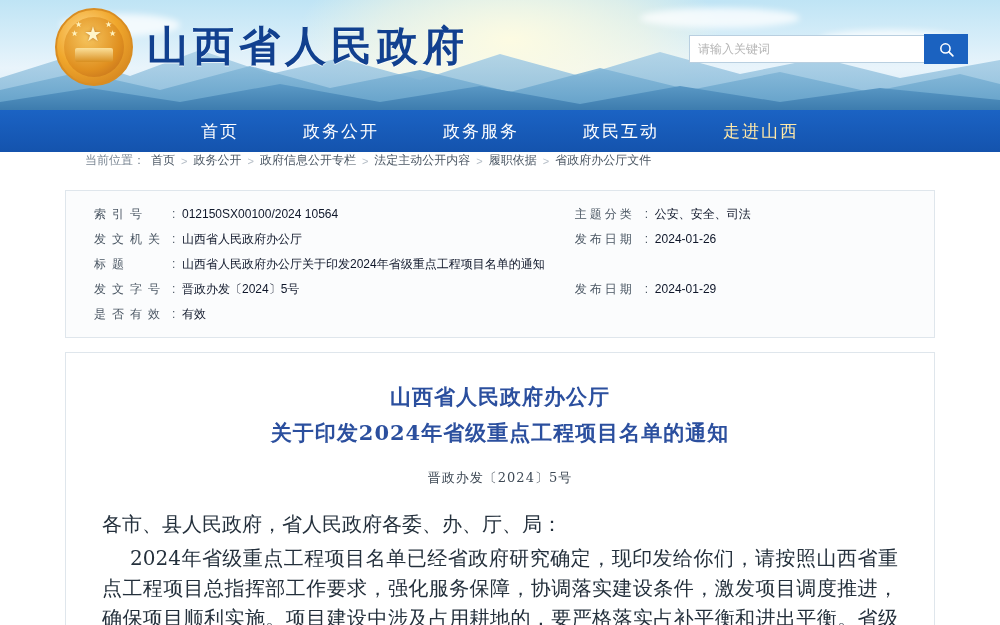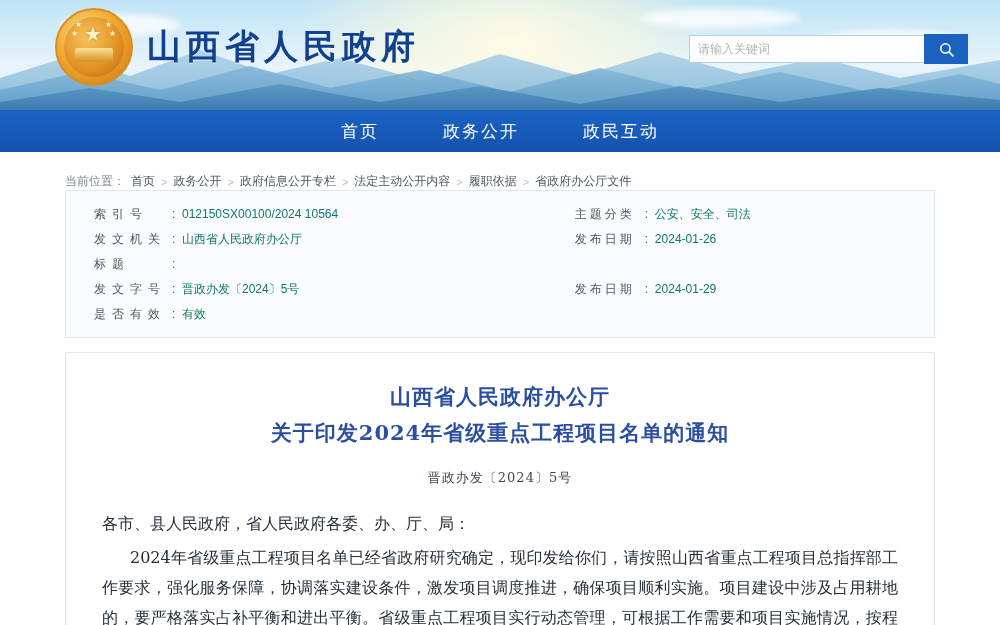--- a/index.html
+++ b/index.html
@@ -60,21 +60,21 @@
     position: absolute; left: 20px; top: 40px; width: 38px; height: 14px;
     background: linear-gradient(180deg,#fbe09a,#d98f20);
     border-radius: 2px;
   }
   .emblem .small-star {
     position: absolute; width: 7px; height: 7px; color:#fff3c0; font-size: 8px; line-height: 7px;
   }
   .title-block { display: flex; flex-direction: column; justify-content: center; }
   .title-cn {
     font-family: "DejaVu Serif", "Liberation Serif", serif;
-    font-size: 34px; font-weight: bold; color: #11408f;
+    font-size: 41px; font-weight: bold; color: #11408f;
     letter-spacing: 5px; line-height: 1.15;
     text-shadow: 0 1px 0 rgba(255,255,255,.7);
   }
   .title-en {
     font-size: 11.5px; color: #3a6fb5; letter-spacing: .6px; margin-top: 4px;
   }
 
   .search-box {
     position: absolute; right: 32px; top: 34px;
     display: flex; align-items: center; z-index: 6;
@@ -106,21 +106,21 @@
     font-family: "DejaVu Serif", "Liberation Serif", serif;
     letter-spacing: 2px;
     padding: 0 32px; line-height: 42px;
     cursor: pointer; white-space: nowrap;
   }
   .nav-item.active { color: #ffe9a8; }
 
   
   .breadcrumb-wrap {
     width: 1000px; background: #ffffff; height: 38px;
-    display: flex; align-items: flex-end;
+    display: flex; align-items: flex-start; padding-left: 20px;
   }
   .breadcrumb {
     margin-left: 65px;
     font-size: 12px; color: #6a7684;
     display: flex; align-items: center; gap: 6px; flex-wrap: nowrap;
   }
   .breadcrumb .bc-label { color: #7b8794; }
   .breadcrumb .bc-link { color: #4a5663; cursor: pointer; }
   .breadcrumb .bc-sep { color: #b6bec7; font-size: 11px; }
 
@@ -136,21 +136,21 @@
   .meta-col { display: flex; flex-direction: column; gap: 7px; }
   .meta-col.left { width: 500px; padding-left: 28px; }
   .meta-col.right { width: 370px; padding-left: 10px; }
   .meta-row { display: flex; font-size: 12px; color: #3d4854; line-height: 18px; }
   .meta-key {
     width: 78px; text-align: justify; color: #4a5663;
     letter-spacing: 6px; flex: 0 0 78px;
   }
   .meta-key.r { width: 70px; flex: 0 0 70px; letter-spacing: 3px; }
   .meta-colon { width: 10px; color: #4a5663; }
-  .meta-val { color: #0f766e; }
+  .meta-val { color: #0f172a; }
 
   
   .doc-card {
     margin: 14px 65px 0 65px;
     width: 870px;
     border: 1px solid #dfe6ec;
     background: #ffffff;
     padding: 26px 36px 10px 36px;
     height: 292px;
     overflow: hidden;
@@ -163,21 +163,21 @@
     letter-spacing: 1px;
   }
   .doc-number {
     text-align: center; margin-top: 18px;
     font-size: 13px; color: #3d4854;
     font-family: "DejaVu Serif", "Liberation Serif", serif;
     letter-spacing: 1px;
   }
   .doc-para {
     margin-top: 22px;
-    font-size: 16px; color: #24303c; line-height: 30px;
+    font-size: 20px; color: #24303c; line-height: 30px;
     font-family: "DejaVu Serif", "Liberation Serif", serif;
     text-align: justify;
   }
   .doc-para.indent { text-indent: 28px; margin-top: 4px; }
 </style>
 </head>
 <body>
 
 <div class="banner">
   <div class="sky-glow"></div>
@@ -229,21 +229,23 @@
         <circle cx="10.5" cy="10.5" r="6.5" fill="none" stroke="#ffffff" stroke-width="2.2"></circle>
         <line x1="15.3" y1="15.3" x2="21" y2="21" stroke="#ffffff" stroke-width="2.4" stroke-linecap="round"></line>
       </svg>
     </button>
   </div>
 </div>
 
 <div class="nav">
   <div class="nav-item">首页</div>
   <div class="nav-item">政务公开</div>
+  <div class="nav-item">政务服务</div>
   <div class="nav-item">政民互动</div>
+  <div class="nav-item active">走进山西</div>
 </div>
 
 <div class="breadcrumb-wrap">
   <div class="breadcrumb">
     <span class="bc-label">当前位置：</span>
     <span class="bc-link">首页</span>
     <span class="bc-sep">&gt;</span>
     <span class="bc-link">政务公开</span>
     <span class="bc-sep">&gt;</span>
     <span class="bc-link">政府信息公开专栏</span>
@@ -264,20 +266,21 @@
       <span class="meta-val">012150SX00100/2024 10564</span>
     </div>
     <div class="meta-row">
       <span class="meta-key">发文机关</span>
       <span class="meta-colon">:</span>
       <span class="meta-val">山西省人民政府办公厅</span>
     </div>
     <div class="meta-row">
       <span class="meta-key">标题</span>
       <span class="meta-colon">:</span>
+      <span class="meta-val">山西省人民政府办公厅关于印发2024年省级重点工程项目名单的通知</span>
     </div>
     <div class="meta-row">
       <span class="meta-key">发文字号</span>
       <span class="meta-colon">:</span>
       <span class="meta-val">晋政办发〔2024〕5号</span>
     </div>
     <div class="meta-row">
       <span class="meta-key">是否有效</span>
       <span class="meta-colon">:</span>
       <span class="meta-val">有效</span>

